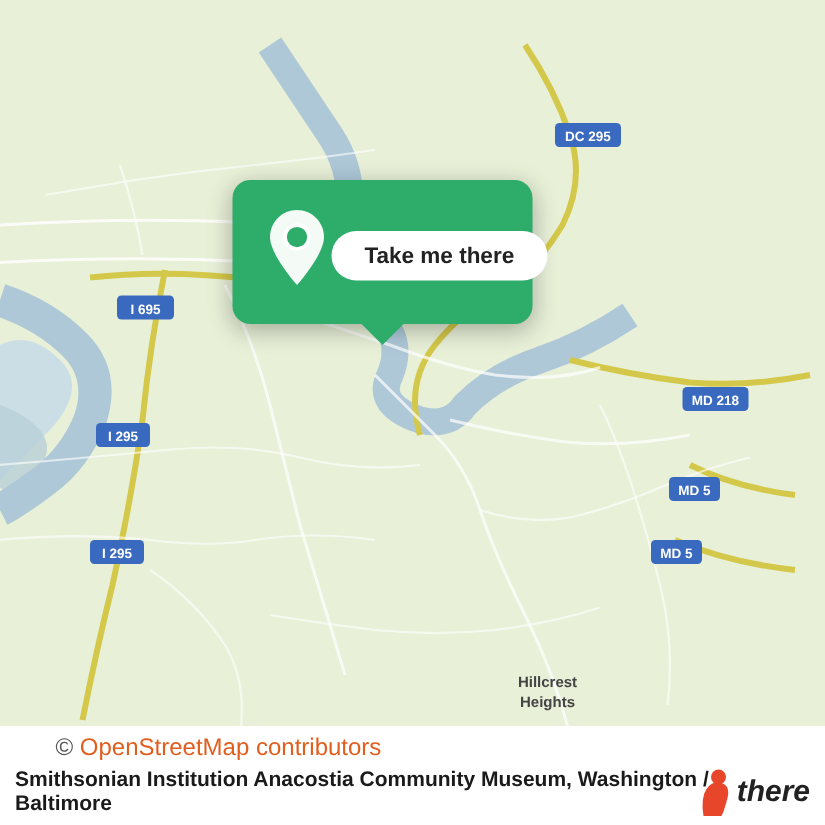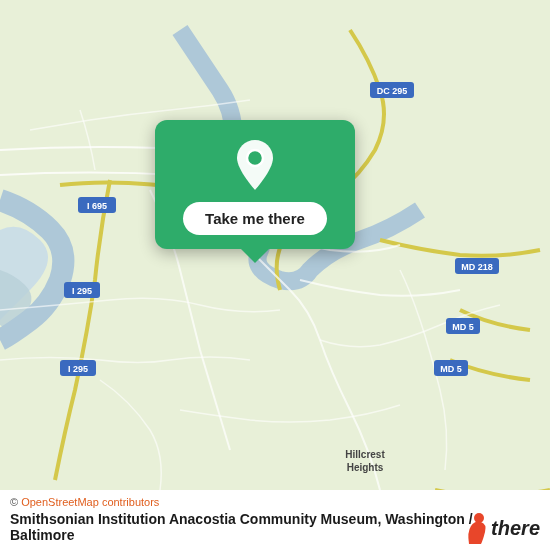--- a/index.html
+++ b/index.html
@@ -28,21 +28,21 @@
 
     
     #popup-card {
       position: absolute;
       top: 120px;
       left: 155px;
       width: 200px;
       background: #2eac6a;
       border-radius: 12px;
       display: flex;
-      flex-direction: column;
+      flex-direction: row;
       align-items: center;
       padding: 18px 20px 14px 20px;
       box-shadow: 0 4px 16px rgba(0,0,0,0.3);
       z-index: 10;
     }
 
     #popup-card::after {
       content: '';
       position: absolute;
       bottom: -14px;
@@ -81,23 +81,24 @@
       position: absolute;
       bottom: 0;
       left: 0;
       width: 100%;
       background: white;
       padding: 6px 10px 7px 10px;
       z-index: 20;
     }
 
     #attribution {
-      font-size: 11px;
+      font-size: 16px;
       color: #555;
       margin-bottom: 3px;
+      margin-left: 27px;
     }
 
     #attribution span.osm-link {
       color: #e05e1e;
     }
 
     #place-name {
       font-size: 14px;
       font-weight: 600;
       color: #1a1a1a;

